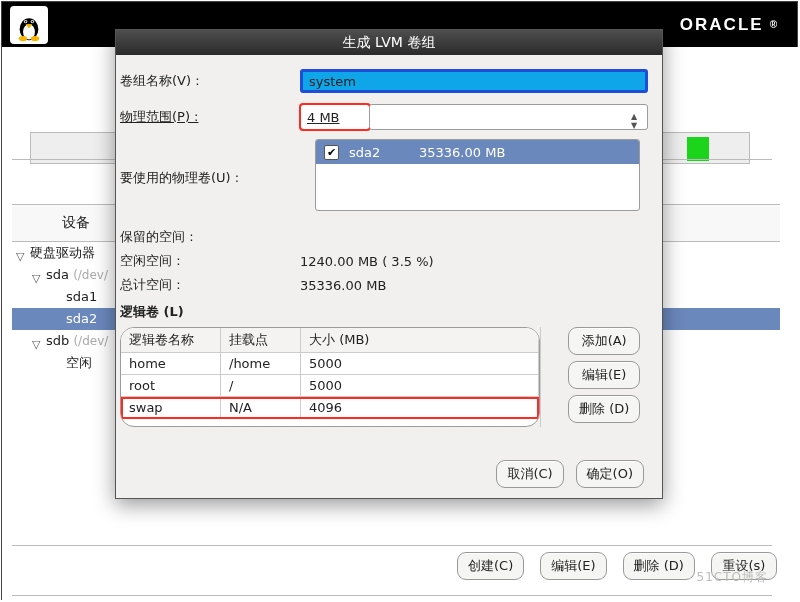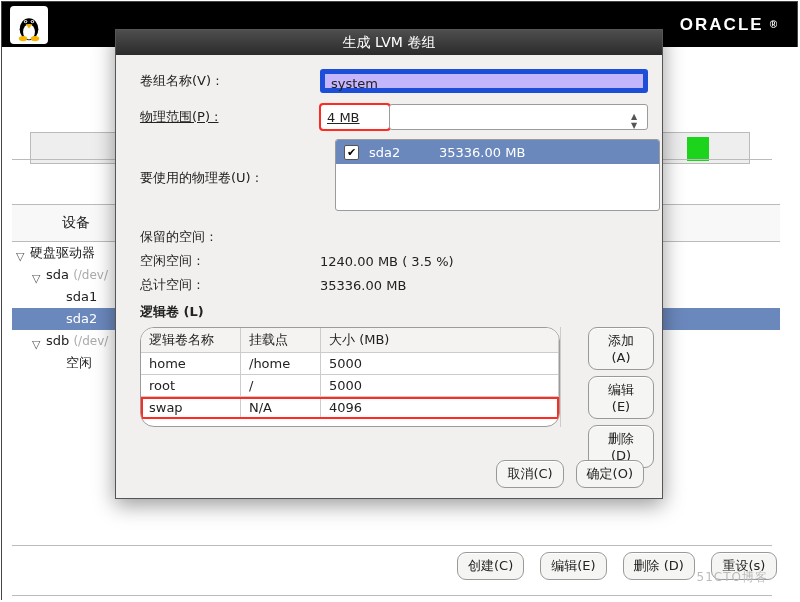--- a/index.html
+++ b/index.html
@@ -121,31 +121,31 @@
   }
   .dlg-title {
     height:25px;
     background:linear-gradient(#4e4e4e,#2b2b2b);
     color:#fff;
     text-align:center;
     font-size:14px;
     line-height:25px;
   }
   .dlg-body {
-    padding:10px 14px 10px 24px;
+    padding:10px 14px 10px 4px;
     position:relative;
     height:calc(100% - 25px);
   }
   .form-row { display:flex; align-items:center; height:32px; }
   .form-label { width:180px; font-size:13px; }
   .text-input {
     flex:1;
     height:24px;
-    background:#c4b5fd;
-    border:5px solid #1d4ed8;
+    background:#0ea5e9;
+    border:3px solid #1d4ed8;
     border-radius:3px;
     padding:2px 6px;
     font-size:13px;
   }
   .spin-wrap { flex:1; display:flex; align-items:center; height:16px; position:relative;}
   .spin-input {
     flex:1;
     height:26px;
     background:#fff;
     border:1px solid #9b9b9b;

